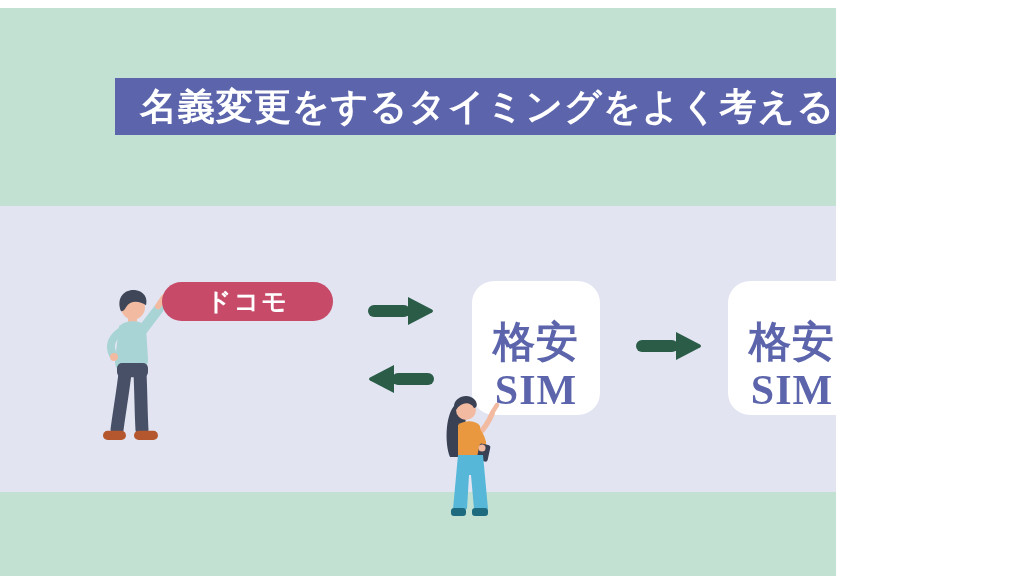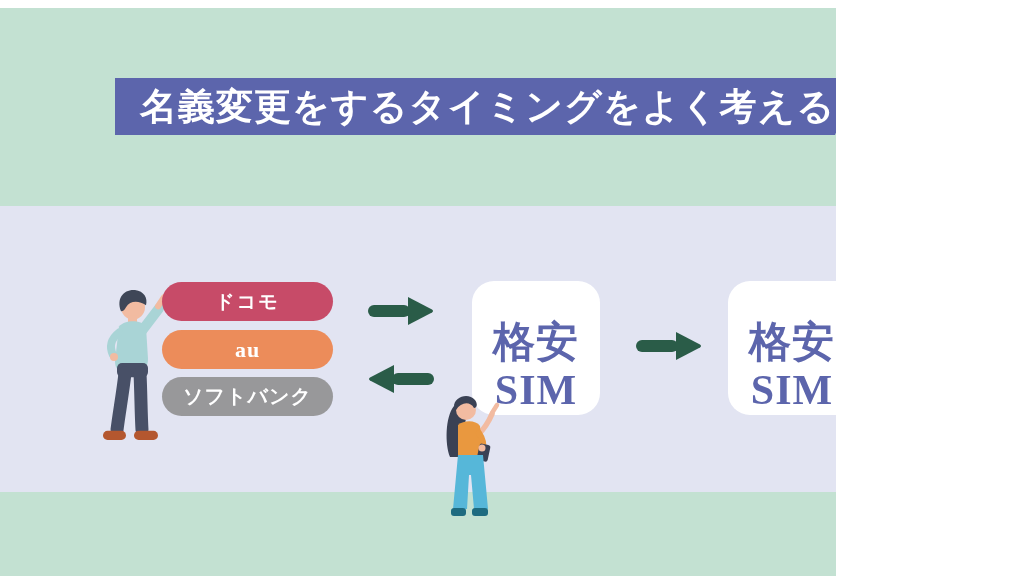--- a/index.html
+++ b/index.html
@@ -19,21 +19,21 @@
   .slash {
     position:absolute; top:70px; width:20px; height:57px;
     transform:skewX(-21deg); transform-origin:top left; z-index:3;
   }
   .slash1 { left:863px; } .slash2 { left:889px; }
 
   
   .pill {
     position:absolute; left:162px; width:171px; height:39px; border-radius:20px;
     color:#fff; display:flex; align-items:center; justify-content:center;
-    font-size:19px; letter-spacing:2px; z-index:4;
+    font-size:25px; letter-spacing:2px; z-index:4;
   }
   .pill-docomo { top:274px; }
   .pill-au { top:322px; font-size:22px; letter-spacing:1px; }
   .pill-softbank { top:369px; font-size:20px; letter-spacing:1px; }
 
   
   .arrow { position:absolute; width:66px; height:30px; z-index:2; }
   .arrow svg { width:100%; height:100%; display:block; }
   .arrow-r1 { left:368px; top:288px; }
   .arrow-l1 { left:368px; top:356px; }
@@ -65,26 +65,20 @@
   <div class="panel" style="background-color: rgb(226, 228, 242);"></div>
 
   <div class="banner" style="background-color: rgb(92, 101, 172);">
     <span>名義変更をするタイミングをよく考える</span>
   </div>
   <div class="slash slash1" style="background-color: rgb(92, 101, 172);"></div>
   <div class="slash slash2" style="background-color: rgb(92, 101, 172);"></div>
 
   <div class="pill pill-docomo" style="background-color: rgb(199, 75, 104);">
     <span>ドコモ</span>
-  </div>
-  <div class="pill pill-au" style="background-color: rgb(236, 140, 90);">
-    <span>au</span>
-  </div>
-  <div class="pill pill-softbank" style="background-color: rgb(152, 152, 154);">
-    <span>ソフトバンク</span>
   </div>
 
   <div class="arrow arrow-r1" style="color: rgb(42, 92, 72);">
     <svg viewBox="0 0 66 30">
         <rect x="0" y="9" width="42" height="12" rx="6" fill="currentColor"></rect>
         <path d="M40 1 L64 13.5 Q66 15 64 16.5 L40 29 Z" fill="currentColor"></path>
       </svg>
   </div>
   <div class="arrow arrow-l1 mirror" style="color: rgb(42, 92, 72);">
     <svg viewBox="0 0 66 30">

